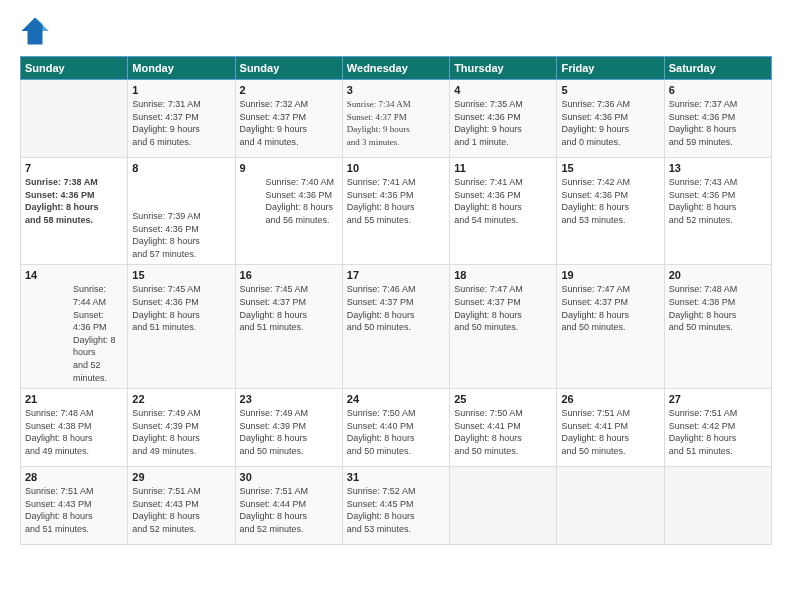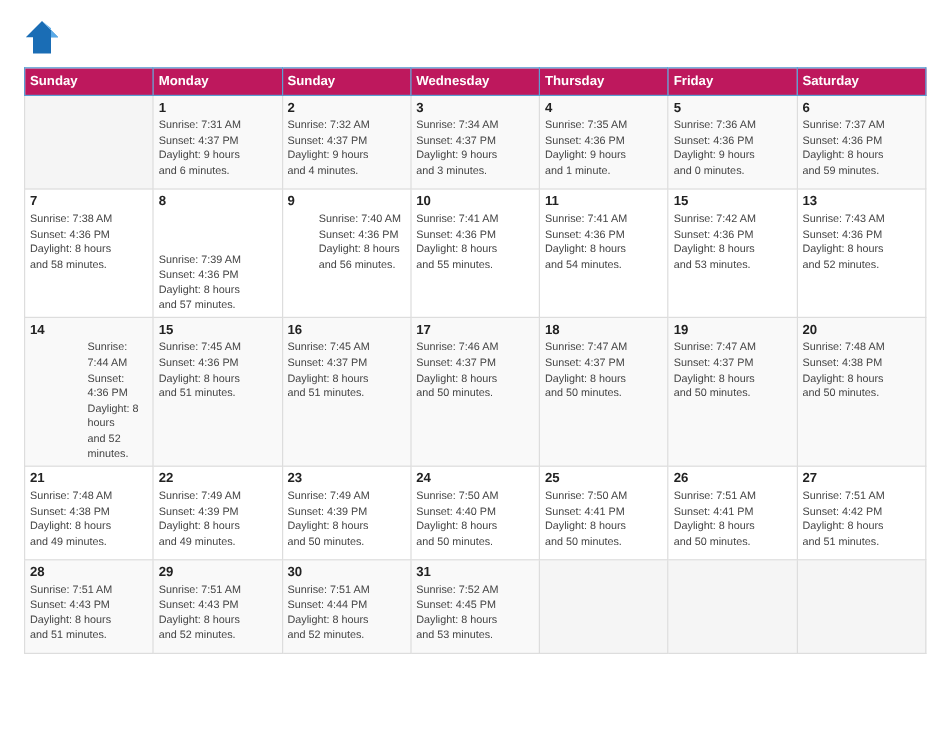--- a/index.html
+++ b/index.html
@@ -51,21 +51,21 @@
       font-size: 14px;
       font-weight: normal;
       color: #555;
     }
     table {
       width: 100%;
       border-collapse: collapse;
       table-layout: fixed;
     }
     thead tr th {
-      background-color: #be185d;
+      background-color: #0f766e;
       color: #fff;
       font-size: 11px;
       font-weight: bold;
       padding: 5px 4px;
       text-align: left;
       border: 1px solid #5a9fd4;
     }
     tbody tr td {
       vertical-align: top;
       padding: 4px 4px;
@@ -139,21 +139,21 @@
           </td>
           <td>
             <span class="day-num">2</span>
             <div class="cell-content" style="white-space: pre-line;">Sunrise: 7:32 AM
 Sunset: 4:37 PM
 Daylight: 9 hours
 and 4 minutes.</div>
           </td>
           <td>
             <span class="day-num">3</span>
-            <div class="cell-content" style="white-space: pre-line;">Sunrise: 7:34 AM
+            <div class="cell-content" style="white-space: pre-line; font-family: Liberation Serif, serif;">Sunrise: 7:34 AM
 Sunset: 4:37 PM
 Daylight: 9 hours
 and 3 minutes.</div>
           </td>
           <td>
             <span class="day-num">4</span>
             <div class="cell-content" style="white-space: pre-line;">Sunrise: 7:35 AM
 Sunset: 4:36 PM
 Daylight: 9 hours
 and 1 minute.</div>
@@ -169,21 +169,21 @@
             <span class="day-num">6</span>
             <div class="cell-content" style="white-space: pre-line;">Sunrise: 7:37 AM
 Sunset: 4:36 PM
 Daylight: 8 hours
 and 59 minutes.</div>
           </td>
         </tr>
         <tr>
           <td>
             <span class="day-num">7</span>
-            <div class="cell-content" style="white-space: pre-line;">Sunrise: 7:38 AM
+            <div class="cell-content" style="white-space: pre-line; font-weight: bold;">Sunrise: 7:38 AM
 Sunset: 4:36 PM
 Daylight: 8 hours
 and 58 minutes.</div>
           </td>
           <td>
             <span class="day-num">8</span>
             <div class="cell-content" style="white-space: pre-line; margin-top: 36px;">Sunrise: 7:39 AM
 Sunset: 4:36 PM
 Daylight: 8 hours
 and 57 minutes.</div>

